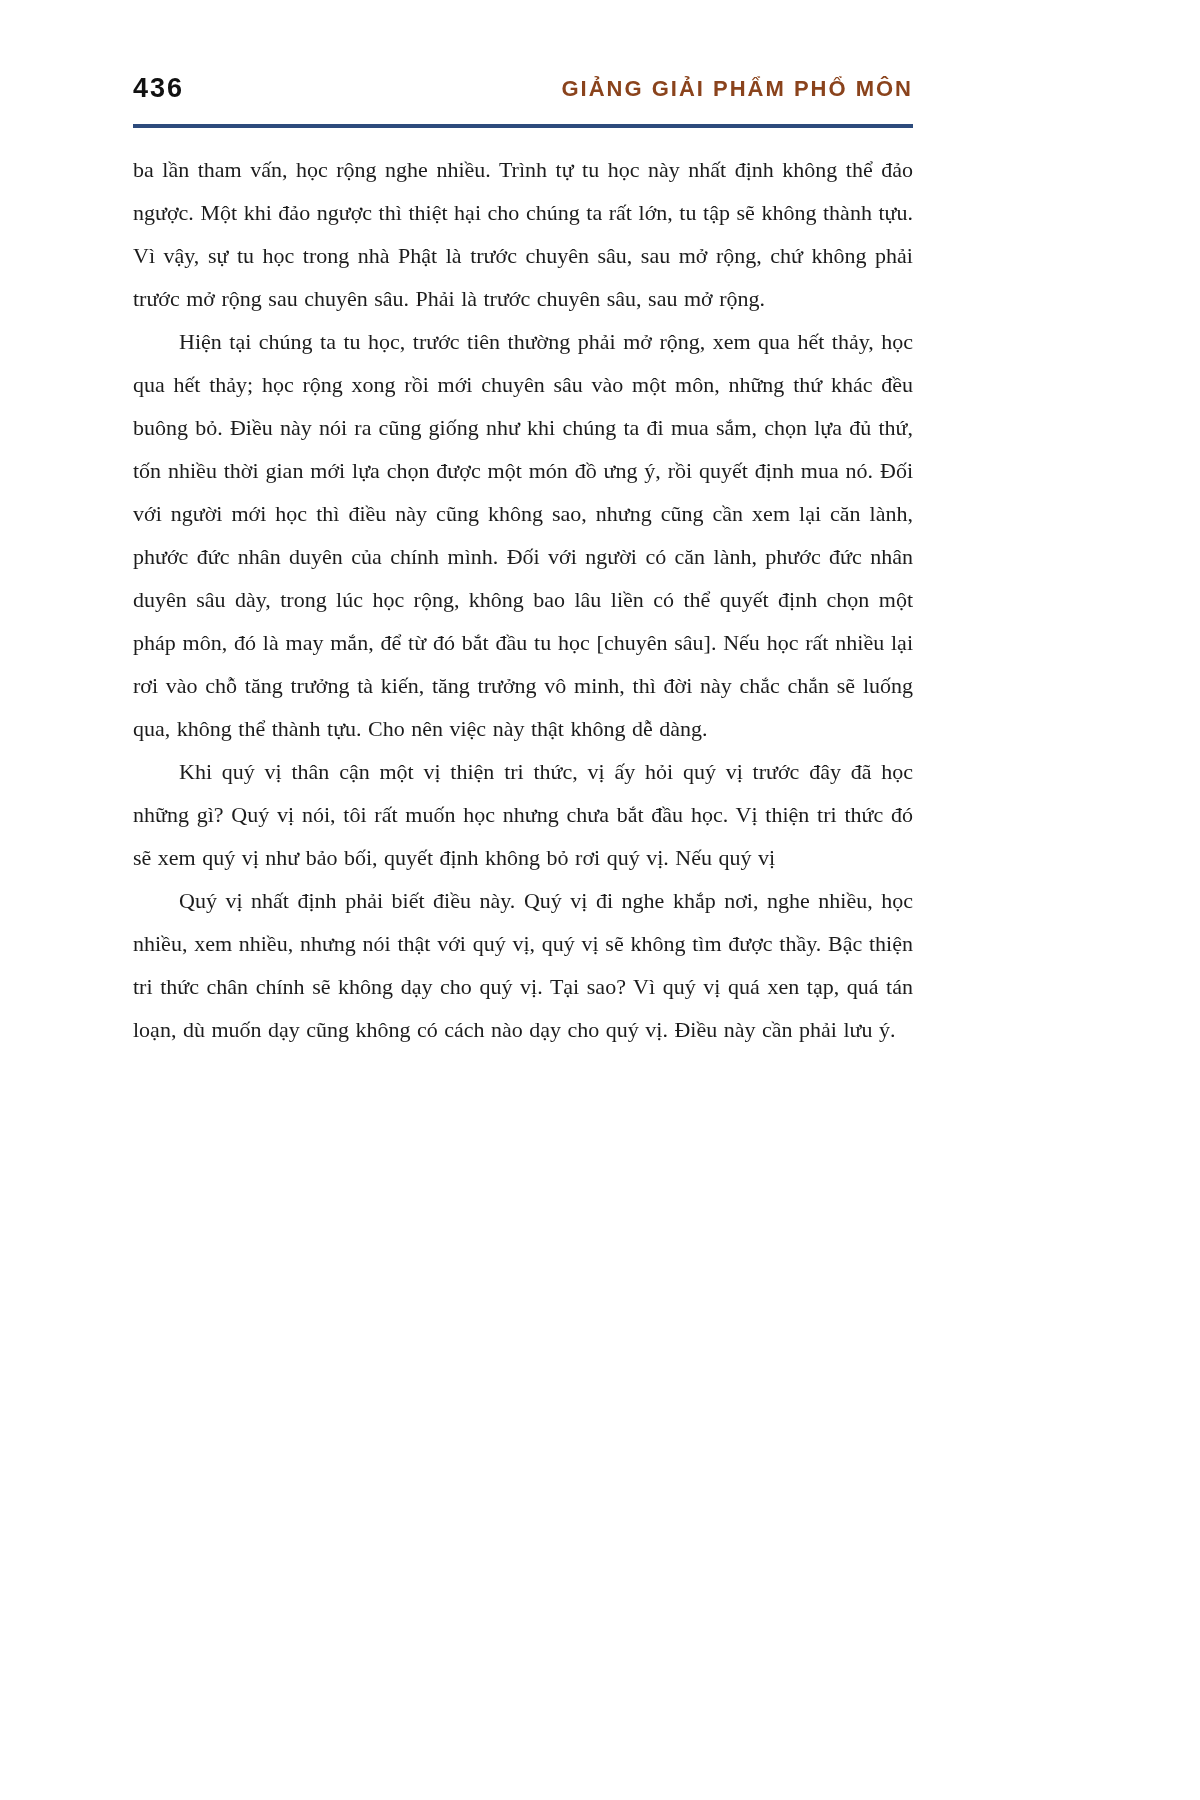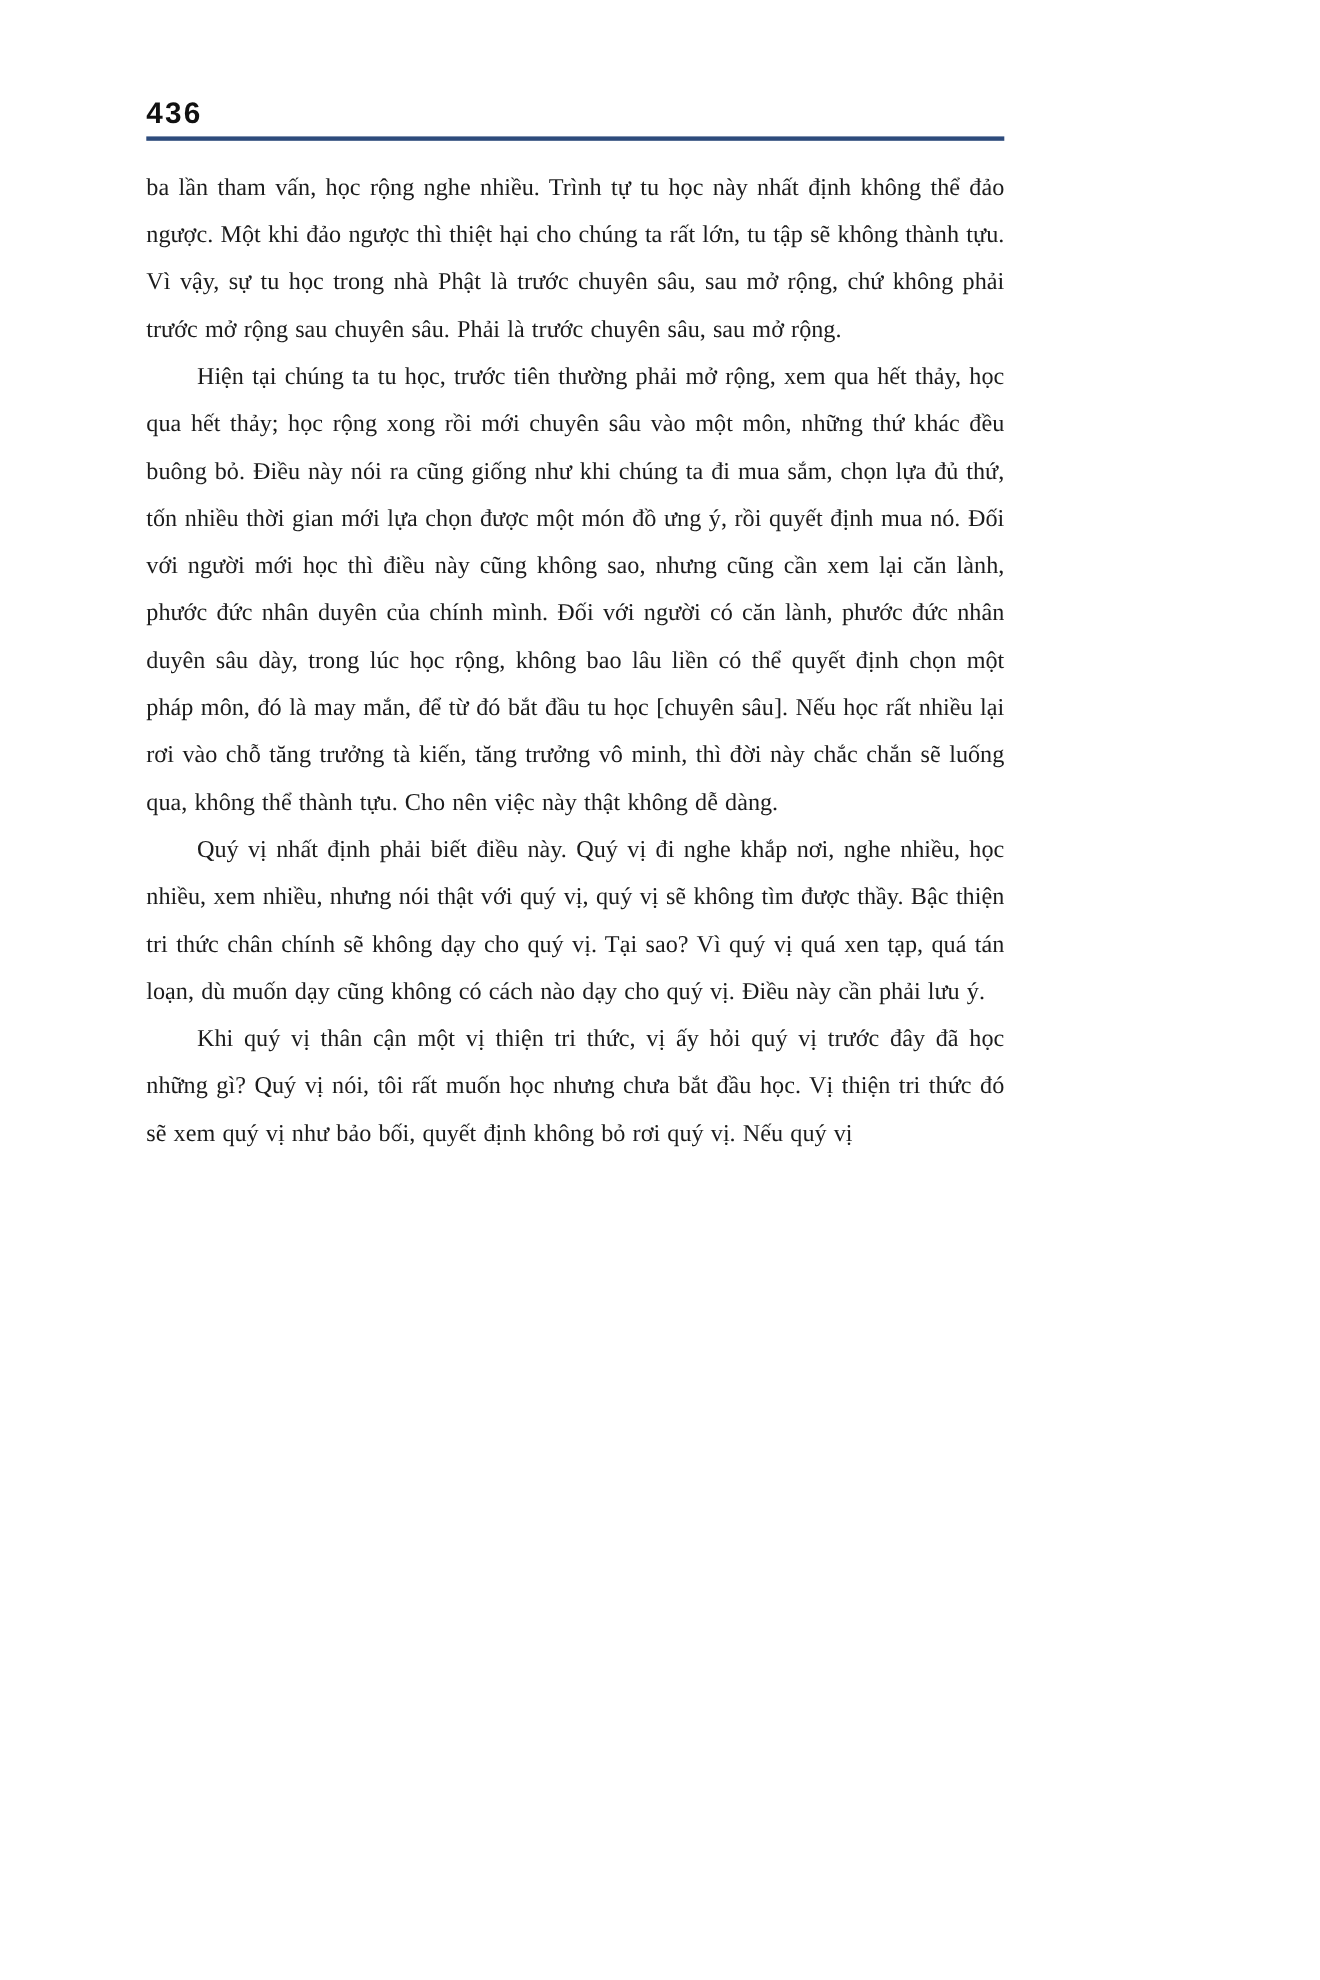--- a/index.html
+++ b/index.html
@@ -14,21 +14,21 @@
     height:1800px;
     background:#ffffff;
     box-sizing:border-box;
     overflow:hidden;
     font-family:"Liberation Serif", serif;
     color:var(--text-ink);
   }
   .header{
     position:absolute;
     left:133px;
-    top:88px;
+    top:73px;
     width:780px;
     display:flex;
     justify-content:space-between;
     align-items:center;
     font-family:"Liberation Sans", sans-serif;
     font-weight:bold;
   }
   .pagenum{
     font-size:27px;
     letter-spacing:2px;
@@ -66,23 +66,24 @@
   .para.indent{
     text-indent:46px;
   }
 </style>
 </head>
 <body>
 
 <div class="page">
   <header class="header">
     <span class="pagenum">436</span>
+    <span class="runtitle">GIẢNG GIẢI PHẨM PHỔ MÔN</span>
   </header>
 
   <div class="rule"></div>
 
   <main class="body-text">
     <p class="para">ba lần tham vấn, học rộng nghe nhiều. Trình tự tu học này nhất định không thể đảo ngược. Một khi đảo ngược thì thiệt hại cho chúng ta rất lớn, tu tập sẽ không thành tựu. Vì vậy, sự tu học trong nhà Phật là trước chuyên sâu, sau mở rộng, chứ không phải trước mở rộng sau chuyên sâu. Phải là trước chuyên sâu, sau mở rộng.</p>
     <p class="para indent">Hiện tại chúng ta tu học, trước tiên thường phải mở rộng, xem qua hết thảy, học qua hết thảy; học rộng xong rồi mới chuyên sâu vào một môn, những thứ khác đều buông bỏ. Điều này nói ra cũng giống như khi chúng ta đi mua sắm, chọn lựa đủ thứ, tốn nhiều thời gian mới lựa chọn được một món đồ ưng ý, rồi quyết định mua nó. Đối với người mới học thì điều này cũng không sao, nhưng cũng cần xem lại căn lành, phước đức nhân duyên của chính mình. Đối với người có căn lành, phước đức nhân duyên sâu dày, trong lúc học rộng, không bao lâu liền có thể quyết định chọn một pháp môn, đó là may mắn, để từ đó bắt đầu tu học [chuyên sâu]. Nếu học rất nhiều lại rơi vào chỗ tăng trưởng tà kiến, tăng trưởng vô minh, thì đời này chắc chắn sẽ luống qua, không thể thành tựu. Cho nên việc này thật không dễ dàng.</p>
+    <p class="para indent">Khi quý vị thân cận một vị thiện tri thức, vị ấy hỏi quý vị trước đây đã học những gì? Quý vị nói, tôi rất muốn học nhưng chưa bắt đầu học. Vị thiện tri thức đó sẽ xem quý vị như bảo bối, quyết định không bỏ rơi quý vị. Nếu quý vị</p>
     <p class="para indent">Quý vị nhất định phải biết điều này. Quý vị đi nghe khắp nơi, nghe nhiều, học nhiều, xem nhiều, nhưng nói thật với quý vị, quý vị sẽ không tìm được thầy. Bậc thiện tri thức chân chính sẽ không dạy cho quý vị. Tại sao? Vì quý vị quá xen tạp, quá tán loạn, dù muốn dạy cũng không có cách nào dạy cho quý vị. Điều này cần phải lưu ý.</p>
-    <p class="para indent">Khi quý vị thân cận một vị thiện tri thức, vị ấy hỏi quý vị trước đây đã học những gì? Quý vị nói, tôi rất muốn học nhưng chưa bắt đầu học. Vị thiện tri thức đó sẽ xem quý vị như bảo bối, quyết định không bỏ rơi quý vị. Nếu quý vị</p>
   </main>
 </div>
 
 </body></html>

